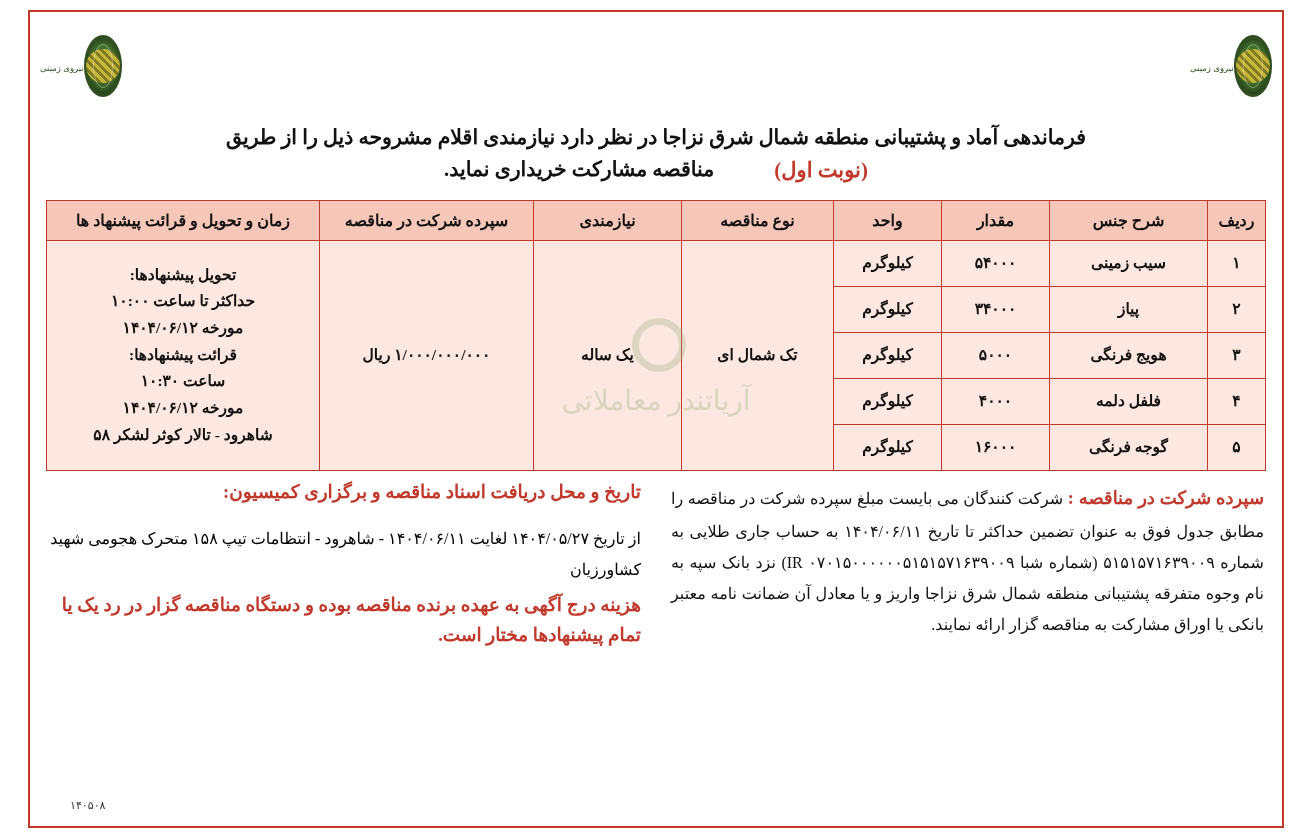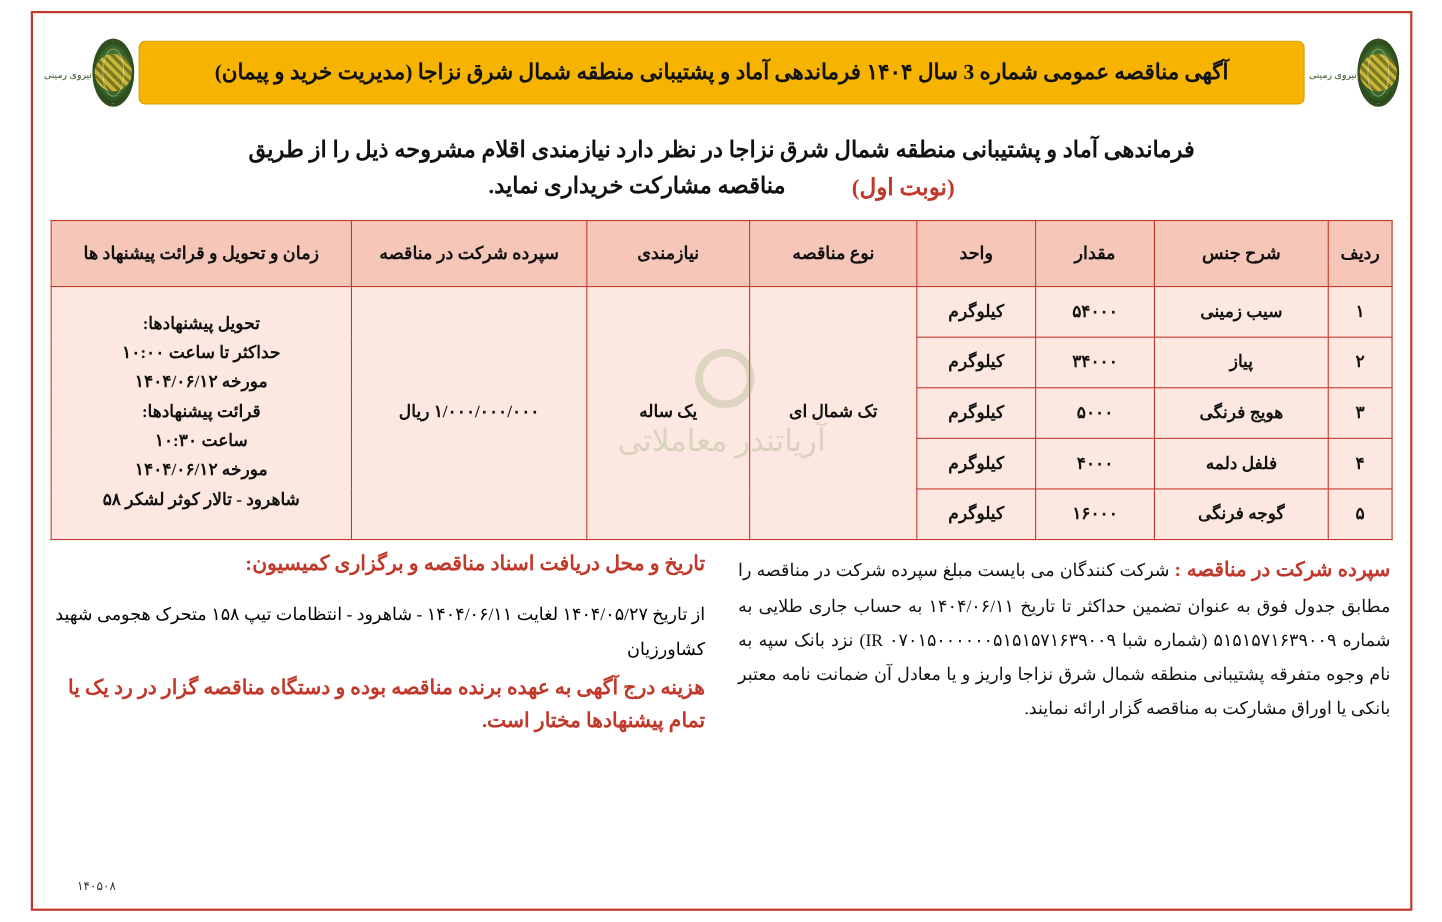--- a/index.html
+++ b/index.html
@@ -99,21 +99,21 @@
   table.bid th, table.bid td {
     border: 1px solid #c0392b;
     text-align: center;
     vertical-align: middle;
     font-size: 15.5px;
     color: #111;
   }
   table.bid thead th {
     background: #f6c6b8;
     font-weight: bold;
-    height: 60px;
+    height: 40px;
     font-size: 16px;
   }
   table.bid tbody td {
     height: 46px;
     background: #fde8e1;
     font-weight: bold;
   }
   td.merged { font-size: 14.5px; line-height: 1.7; }
   td.deliv { font-size: 14.5px; line-height: 1.72; padding: 2px 4px; }
 
@@ -170,23 +170,20 @@
 
 <div class="page">
   <div class="frame">
 
     <div class="header">
       <div class="logo">
         <div class="seal"></div>
         <div class="cap">نیروی زمینی</div>
       </div>
 
-      <div class="title-bar">
-        <span>آگهی مناقصه عمومی شماره 3 سال ۱۴۰۴ فرماندهی آماد و پشتیبانی منطقه شمال شرق نزاجا (مدیریت خرید و پیمان)</span>
-      </div>
 
       <div class="logo">
         <div class="seal"></div>
         <div class="cap">نیروی زمینی</div>
       </div>
     </div>
 
     <div class="intro">
       <div class="line">فرماندهی آماد و پشتیبانی منطقه شمال شرق نزاجا در نظر دارد نیازمندی اقلام مشروحه ذیل را از طریق</div>
       <div class="intro-row2">

